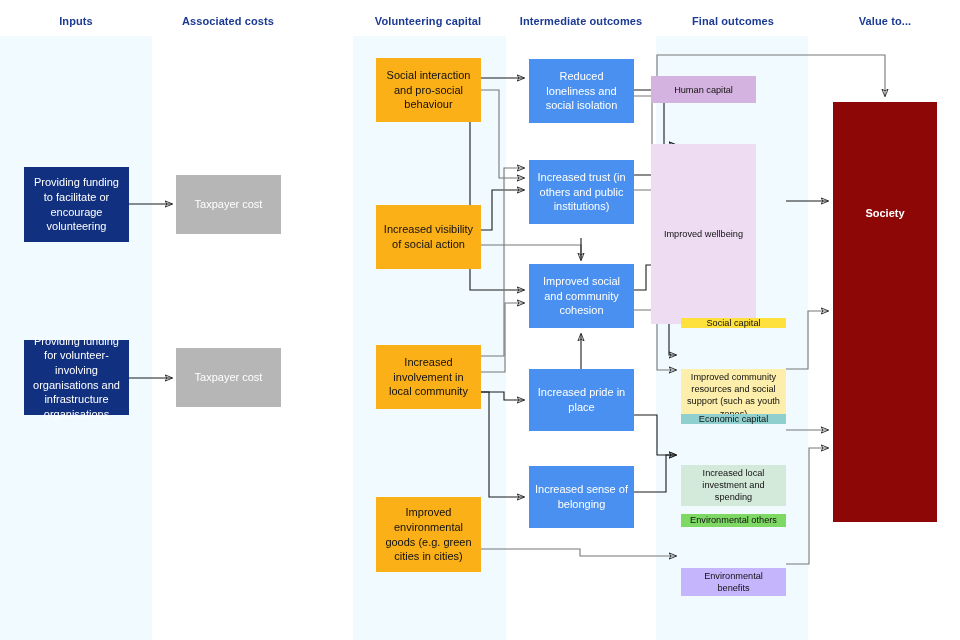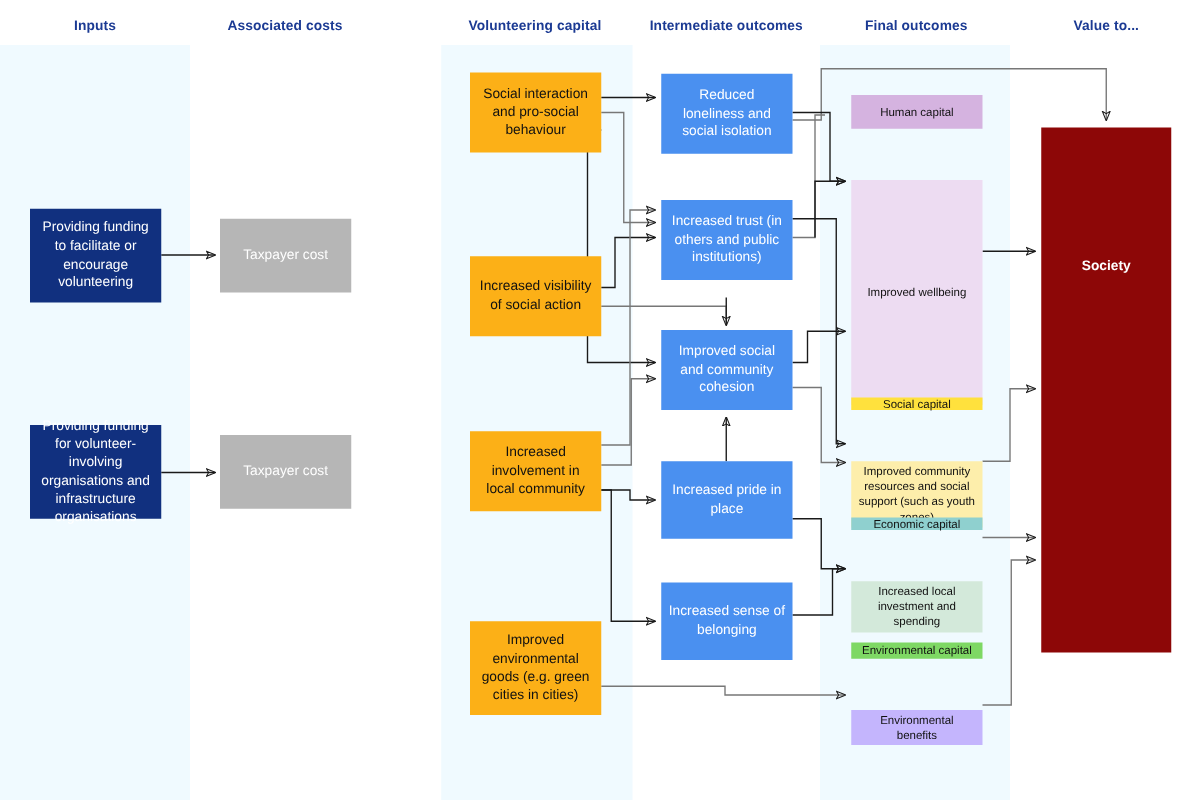--- a/index.html
+++ b/index.html
@@ -179,37 +179,37 @@
   <div class="node n-inter" style="left:529px;top:264px;width:105px;height:64px;">
     <span>Improved social and community cohesion</span>
   </div>
   <div class="node n-inter" style="left:529px;top:369px;width:105px;height:62px;">
     <span>Increased pride in place</span>
   </div>
   <div class="node n-inter" style="left:529px;top:466px;width:105px;height:62px;">
     <span>Increased sense of belonging</span>
   </div>
 
-  <div class="capital cap-human" style="left:681px;top:76px;width:105px;height:248px;">
+  <div class="capital cap-human" style="left:651px;top:76px;width:105px;height:248px;">
     <div class="cap-head" style="height:27px;">Human capital</div>
     <div class="cap-body">Improved wellbeing</div>
   </div>
 
   <div class="capital cap-social" style="left:681px;top:318px;width:105px;height:79px;">
     <div class="cap-head" style="height:22px;">Social capital</div>
     <div class="cap-body">Improved community resources and social support (such as youth zones)</div>
   </div>
 
   <div class="capital cap-econ" style="left:681px;top:414px;width:105px;height:78px;">
     <div class="cap-head" style="height:22px;">Economic capital</div>
     <div class="cap-body">Increased local investment and spending</div>
   </div>
 
   <div class="capital cap-env" style="left:681px;top:514px;width:105px;height:82px;">
-    <div class="cap-head" style="height:22px;">Environmental capital</div>
+    <div class="cap-head" style="height:22px;">Environmental others</div>
     <div class="cap-body">Environmental benefits</div>
   </div>
 
   <div class="node n-society" style="left:833px;top:102px;width:104px;height:420px;">
     <span>Society</span>
   </div>
 
 </div>
 
 </body></html>

